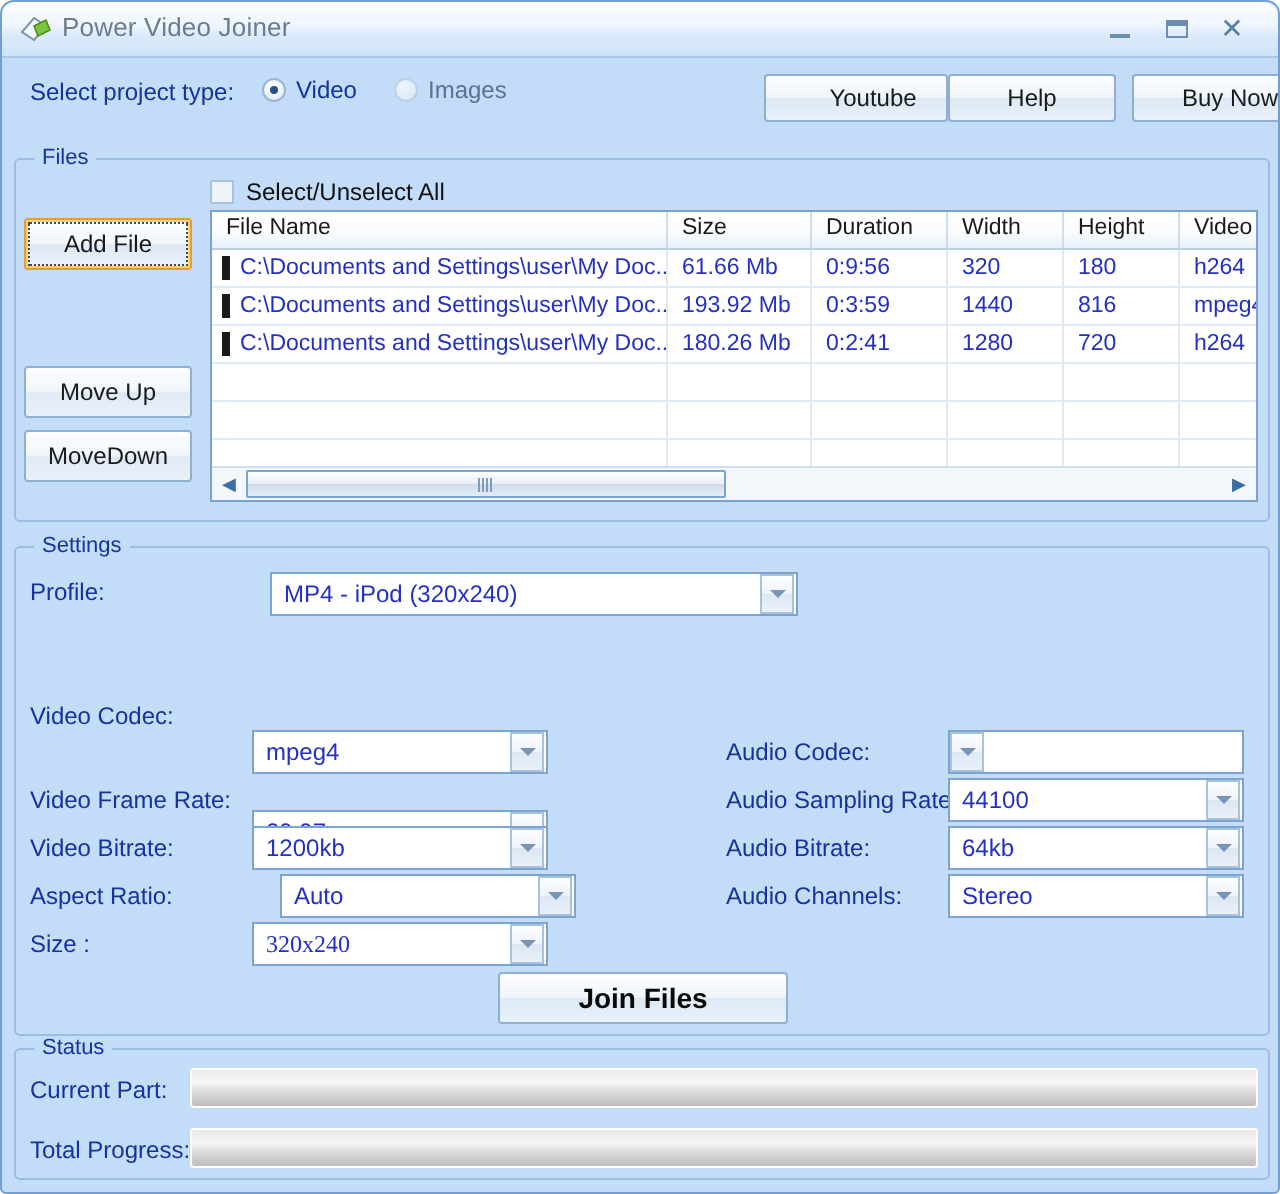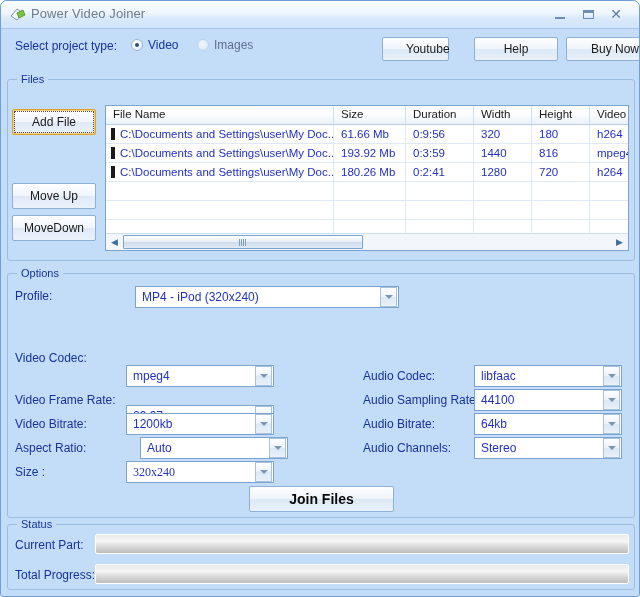--- a/index.html
+++ b/index.html
@@ -78,21 +78,21 @@
 
   .topbtn {
     position: absolute; top: 8px; height: 24px;
     background: linear-gradient(to bottom, #fdfeff 0%, #f0f5fb 48%, #dde9f6 52%, #e9f1fa 100%);
     border: 1px solid #8fb0d4;
     border-radius: 2px;
     font-size: 12px; color: #1a1a1a;
     font-family: "Liberation Sans", sans-serif;
     cursor: default;
   }
-  .btn-youtube { left: 381px; width: 67px; padding-left: 23px; }
+  .btn-youtube { left: 381px; width: 92px; padding-left: 23px; }
   .btn-help    { left: 473px; width: 84px; }
   .btn-buynow  { left: 565px; width: 80px; text-align: right; }
 
   
   .group {
     position: absolute;
     border: 1px solid #9dbde0;
     border-radius: 3px;
   }
   .group > .group-title {
@@ -300,20 +300,24 @@
   </div>
 
   <div class="group grp-files">
     <span class="group-title">Files</span>
   </div>
 
   <button class="sidebtn sb-add focused">Add File</button>
   <button class="sidebtn sb-up">Move Up</button>
   <button class="sidebtn sb-down">MoveDown</button>
 
+  <div class="selectall">
+    <span class="cb"></span>
+    <span class="selectall-lbl">Select/Unselect All</span>
+  </div>
 
   <div class="table-wrap">
     <div class="thead">
       <div class="th c-name">File Name</div>
       <div class="th c-size">Size</div>
       <div class="th c-dur">Duration</div>
       <div class="th c-width">Width</div>
       <div class="th c-height">Height</div>
       <div class="th c-video">Video</div>
     </div>
@@ -394,21 +398,21 @@
       <div class="hs-track">
         <div class="hs-thumb">
           <span class="hs-grip"></span>
         </div>
       </div>
       <div class="hs-arrow">▶</div>
     </div>
   </div>
 
   <div class="group grp-options">
-    <span class="group-title">Options</span>
+    <span class="group-title">Settings</span>
   </div>
 
   <div class="opt-label lbl-profile">Profile:</div>
   <div class="combo combo-profile">
     <span class="val">MP4 - iPod (320x240)</span>
     <span class="arrow">
         <i class="arrow-gl"></i>
       </span>
   </div>
 
@@ -447,21 +451,20 @@
   <div class="opt-label" style="left:14px; top:464px;">Size :</div>
   <div class="combo" style="left:125px; top:460px; width:148px;font-family:Liberation Serif, serif;">
     <span class="val">320x240</span>
     <span class="arrow">
         <i class="arrow-gl"></i>
       </span>
   </div>
 
   <div class="opt-label" style="left:362px; top:368px;">Audio Codec:</div>
   <div class="combo" style="left:473px; top:364px; width:148px;">
-    <span class="val">libfaac</span>
     <span class="arrow">
         <i class="arrow-gl"></i>
       </span>
   </div>
 
   <div class="opt-label" style="left:362px; top:392px;">Audio Sampling Rate:</div>
   <div class="combo" style="left:473px; top:388px; width:148px;">
     <span class="val">44100</span>
     <span class="arrow">
         <i class="arrow-gl"></i>

